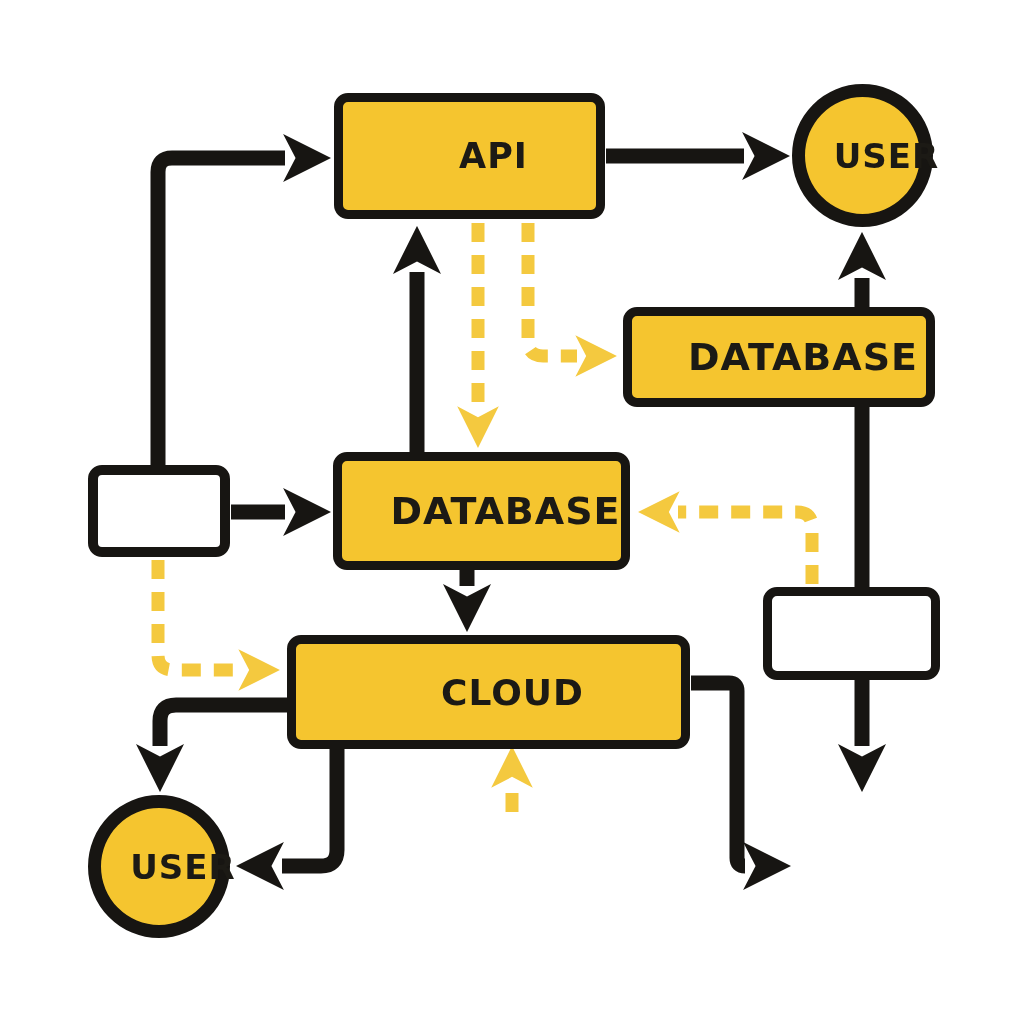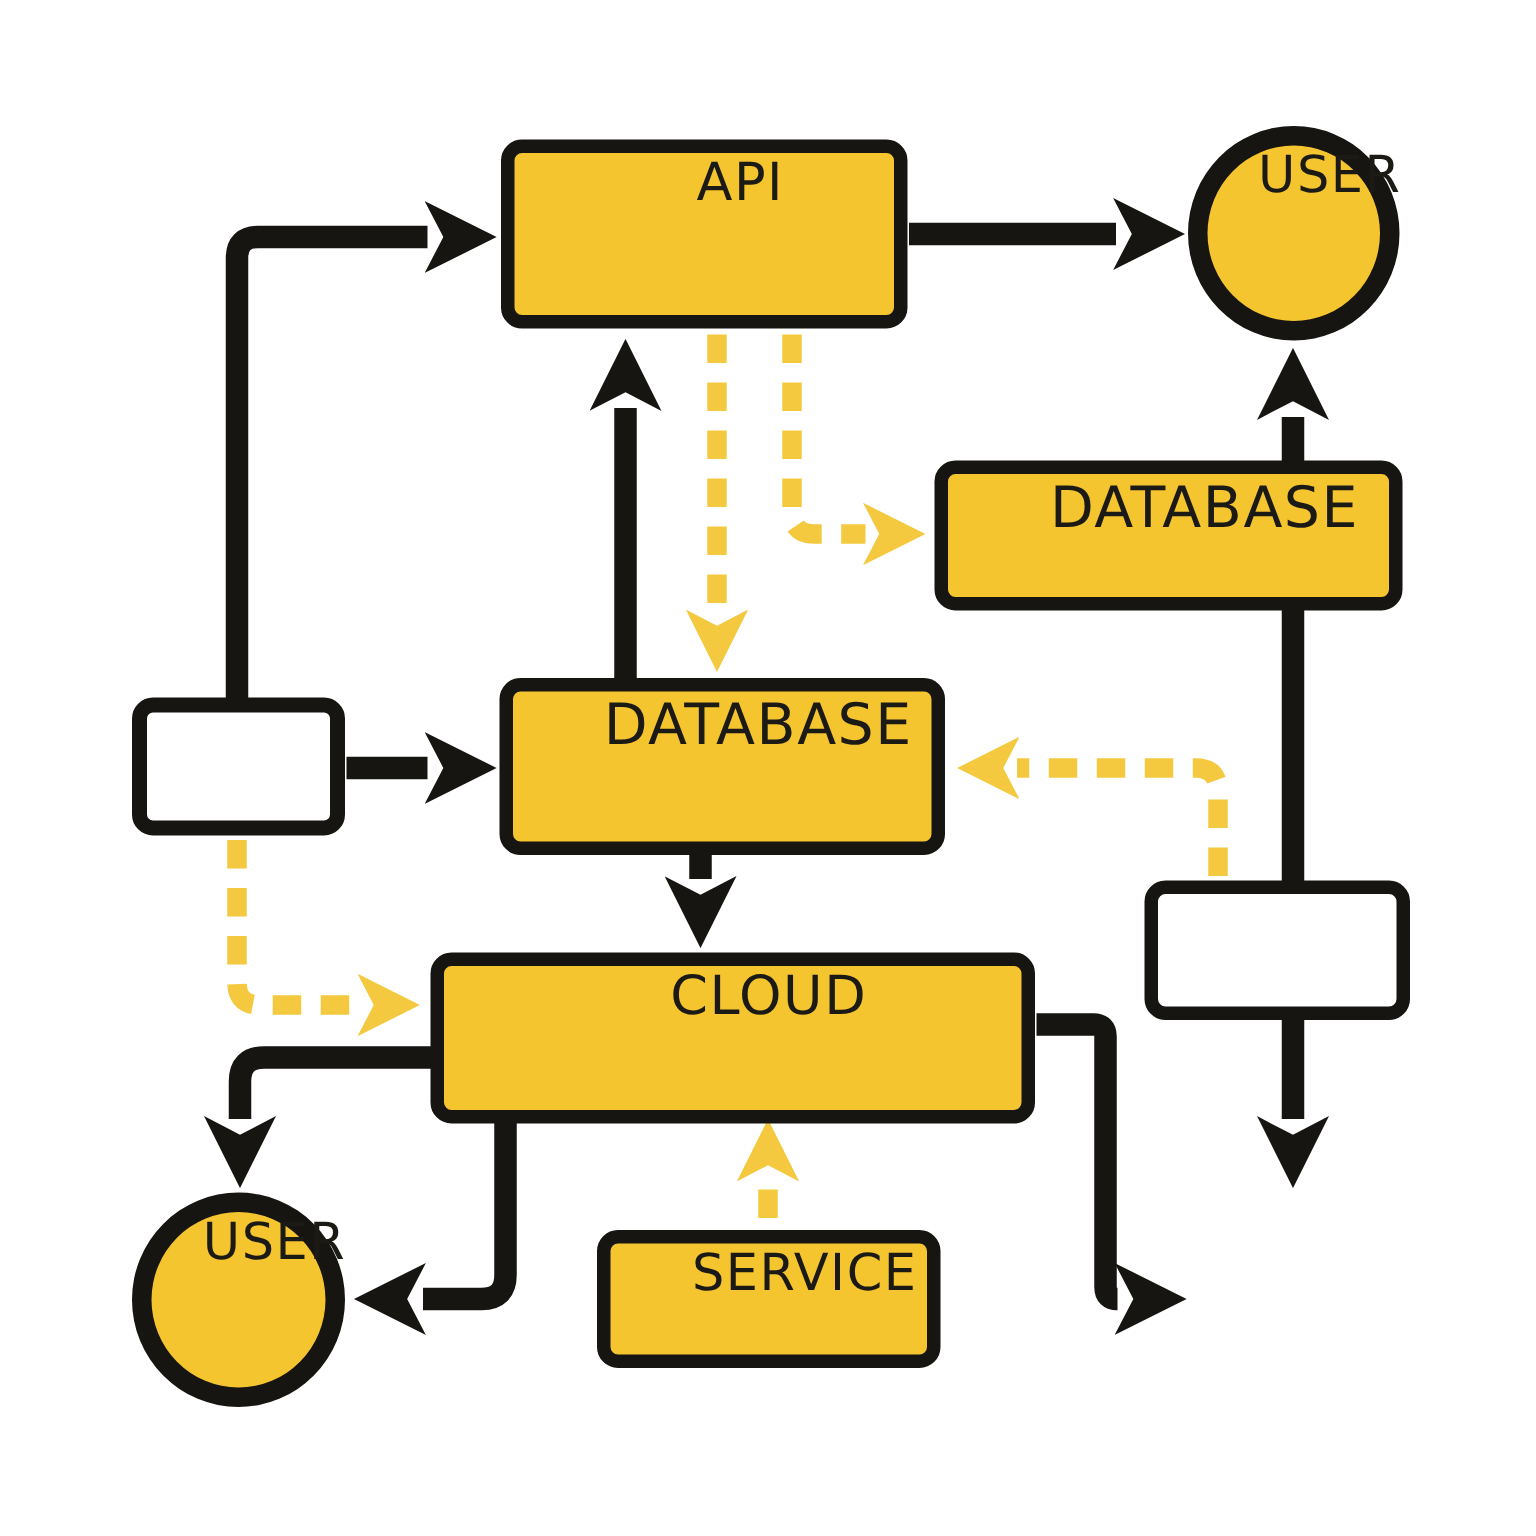--- a/index.html
+++ b/index.html
@@ -11,26 +11,26 @@
   }
   html,body{margin:0;padding:0;}
   body{background:#e9e9e9;font-family:"DejaVu Sans",sans-serif;}
   .canvas{
     position:relative;width:1024px;height:1024px;
     background:var(--background);overflow:hidden;
   }
   .connector-layer{position:absolute;left:0;top:0;z-index:1;}
   .node{
     position:absolute;box-sizing:border-box;z-index:2;
-    display:flex;align-items:flex-start;justify-content:center;
+    display:flex;align-items:center;justify-content:center;
     background:var(--node-fill);
     border:9px solid var(--line-black);
     border-radius:14px;
     color:var(--text);
-    font-weight:400;font-size:34px;letter-spacing:1px;
+    font-weight:700;font-size:34px;letter-spacing:1px;
     text-align:center;
     padding-left:48px;
   }
   .node.circle{border-radius:50%;border-width:13px;}
   .node.white{background:var(--background);border-width:10px;}
   .fs35{font-size:35px;}
   .fs33{font-size:38px;}
   .fs36{font-size:36px;}
 </style>
 </head>
@@ -94,18 +94,15 @@
   </div>
 
   <div class="node white" style="left:763px;top:587px;width:177px;height:93px;border-width:9px;">
     <span></span>
   </div>
 
   <div class="node circle" style="left:88px;top:795px;width:142px;height:143px;">
     <span>USER</span>
   </div>
 
-  <div class="node" style="left:398px;top:820px;width:229px;height:92px;">
-    <span>SERVICE</span>
-  </div>
 
 
 </div>
 
 </body></html>

